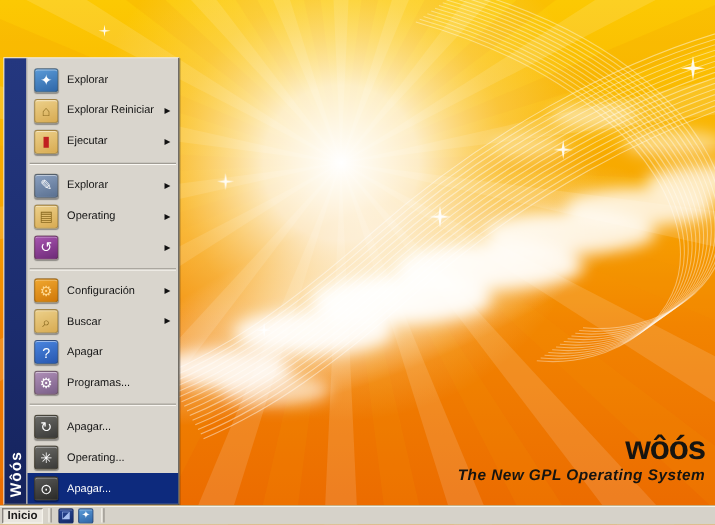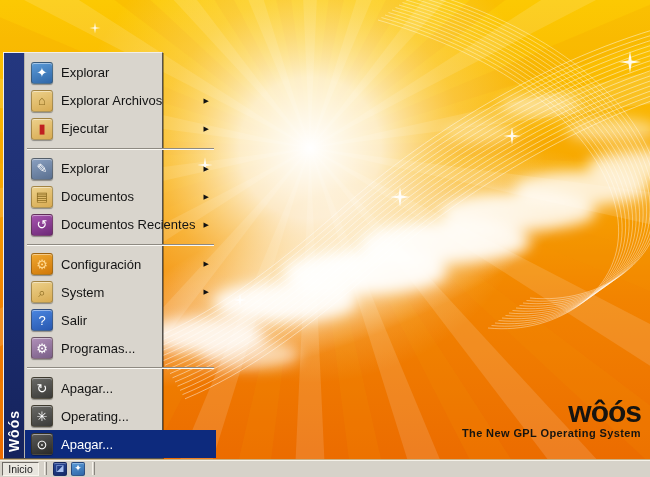--- a/index.html
+++ b/index.html
@@ -6,21 +6,21 @@
   html,body { width:650px; height:477px; overflow:hidden; }
   body { font-family:"Liberation Sans", sans-serif; position:relative; background:#f8b800; }
 
   
   #desktop { position:absolute; inset:0; }
   #wallpaper-svg { position:absolute; left:0; top:0; }
 
   
   #brand { position:absolute; right:9px; bottom:38px; text-align:right; color:#161410; }
   #brand .brand-title { font-size:30px; font-weight:bold; letter-spacing:-1px; line-height:24px; }
-  #brand .brand-sub   { font-size:11px; font-weight:bold; letter-spacing:.4px; margin-top:3px; }
+  #brand .brand-sub   { font-size:14px; font-weight:bold; letter-spacing:.4px; margin-top:3px;font-style:italic; }
 
   
   #start-menu {
     position:absolute; left:3px; top:52px; width:160px; height:407px;
     background:#d9d5cd;
     border:1px solid; border-color:#f2efe9 #55524c #55524c #f2efe9;
     box-shadow:1px 1px 0 rgba(0,0,0,.35);
     display:flex;
   }
   #menu-sidebar {
@@ -42,40 +42,40 @@
     height:28px; display:flex; align-items:center; gap:8px;
     padding-left:6px; cursor:default; position:relative;
   }
   .menu-row .mi-icon {
     width:22px; height:22px; flex:0 0 22px; border-radius:3px;
     display:flex; align-items:center; justify-content:center;
     font-size:13px; line-height:1;
     box-shadow:inset 0 1px 0 rgba(255,255,255,.45), 0 1px 1px rgba(0,0,0,.35);
     border:1px solid rgba(60,50,20,.35);
   }
-  .menu-row .mi-label { font-size:13px; color:#141414; white-space:nowrap; }
+  .menu-row .mi-label { font-size:10px; color:#141414; white-space:nowrap; }
   .menu-row .mi-arrow { margin-left:auto; margin-right:7px; font-size:7px; color:#111; }
   .menu-row.selected { background:#0d2a7d; }
   .menu-row.selected .mi-label { color:#ffffff; }
   .menu-separator {
     height:0; margin:5px 2px;
     border-top:1px solid #8e8a82; border-bottom:1px solid #fbf9f4;
   }
 
   
   #taskbar {
     position:absolute; left:0; right:0; bottom:0; height:18px;
     background:linear-gradient(180deg,#c9b183 0 1px,#f4f1ea 1px 2px,#d6d2c9 2px 100%);
     display:flex; align-items:center; padding-left:2px;
   }
   #start-button {
     height:14px; min-width:37px; padding:0 2px; margin-top:1px;
     background:#e9e6df;
     border:1px solid; border-color:#6e6a64 #f7f4ed #f7f4ed #6e6a64;
-    font-size:10.5px; color:#1c1c1c; display:flex; align-items:center; justify-content:center;
+    font-size:10.5px; color:#1c1c1c; display:flex; align-items:center; justify-content:center;font-weight:bold;
   }
   .tb-divider {
     width:3px; height:13px; margin:1px 4px 0 5px;
     border-left:1px solid #f6f3ec; border-right:1px solid #8a8680;
   }
   .ql-icon {
     width:14px; height:14px; margin:1px 2px 0 2px; border-radius:2px;
     display:flex; align-items:center; justify-content:center;
     font-size:9px; line-height:1;
     border:1px solid rgba(20,30,70,.5);
@@ -214,58 +214,57 @@
   <div id="menu-sidebar">
     <span class="sidebar-text">Wôós</span>
   </div>
   <div id="menu-items">
       <div class="menu-row">
         <span class="mi-icon" style="background: linear-gradient(160deg, rgb(91, 155, 216), rgb(47, 103, 168)); color: rgb(255, 255, 255);">✦</span>
         <span class="mi-label">Explorar</span>
       </div>
       <div class="menu-row">
         <span class="mi-icon" style="background: linear-gradient(160deg, rgb(236, 208, 138), rgb(216, 171, 82)); color: rgb(138, 106, 32);">⌂</span>
-        <span class="mi-label">Explorar Archivos</span>
+        <span class="mi-label">Explorar Reiniciar</span>
         <span class="mi-arrow">▶</span>
       </div>
       <div class="menu-row">
         <span class="mi-icon" style="background: linear-gradient(160deg, rgb(236, 208, 138), rgb(216, 171, 82)); color: rgb(192, 32, 32);">▮</span>
         <span class="mi-label">Ejecutar</span>
         <span class="mi-arrow">▶</span>
       </div>
       <div class="menu-separator"></div>
       <div class="menu-row">
         <span class="mi-icon" style="background: linear-gradient(160deg, rgb(138, 160, 192), rgb(90, 112, 144)); color: rgb(255, 255, 255);">✎</span>
         <span class="mi-label">Explorar</span>
         <span class="mi-arrow">▶</span>
       </div>
       <div class="menu-row">
         <span class="mi-icon" style="background: linear-gradient(160deg, rgb(236, 208, 138), rgb(216, 171, 82)); color: rgb(138, 106, 32);">▤</span>
-        <span class="mi-label">Documentos</span>
+        <span class="mi-label">Operating</span>
         <span class="mi-arrow">▶</span>
       </div>
       <div class="menu-row">
         <span class="mi-icon" style="background: linear-gradient(160deg, rgb(168, 85, 176), rgb(110, 42, 120)); color: rgb(255, 255, 255);">↺</span>
-        <span class="mi-label">Documentos Recientes</span>
         <span class="mi-arrow">▶</span>
       </div>
       <div class="menu-separator"></div>
       <div class="menu-row">
         <span class="mi-icon" style="background: linear-gradient(160deg, rgb(240, 168, 48), rgb(208, 120, 8)); color: rgb(255, 216, 144);">⚙</span>
         <span class="mi-label">Configuración</span>
         <span class="mi-arrow">▶</span>
       </div>
       <div class="menu-row">
         <span class="mi-icon" style="background: linear-gradient(160deg, rgb(236, 208, 138), rgb(216, 171, 82)); color: rgb(138, 106, 32);">⌕</span>
-        <span class="mi-label">System</span>
+        <span class="mi-label">Buscar</span>
         <span class="mi-arrow">▶</span>
       </div>
       <div class="menu-row">
         <span class="mi-icon" style="background: linear-gradient(160deg, rgb(74, 134, 224), rgb(40, 88, 176)); color: rgb(255, 255, 255);">?</span>
-        <span class="mi-label">Salir</span>
+        <span class="mi-label">Apagar</span>
       </div>
       <div class="menu-row">
         <span class="mi-icon" style="background: linear-gradient(160deg, rgb(176, 144, 184), rgb(122, 95, 136)); color: rgb(255, 255, 255);">⚙</span>
         <span class="mi-label">Programas...</span>
       </div>
       <div class="menu-separator"></div>
       <div class="menu-row">
         <span class="mi-icon" style="background: linear-gradient(160deg, rgb(106, 106, 102), rgb(58, 58, 56)); color: rgb(255, 255, 255);">↻</span>
         <span class="mi-label">Apagar...</span>
       </div>

